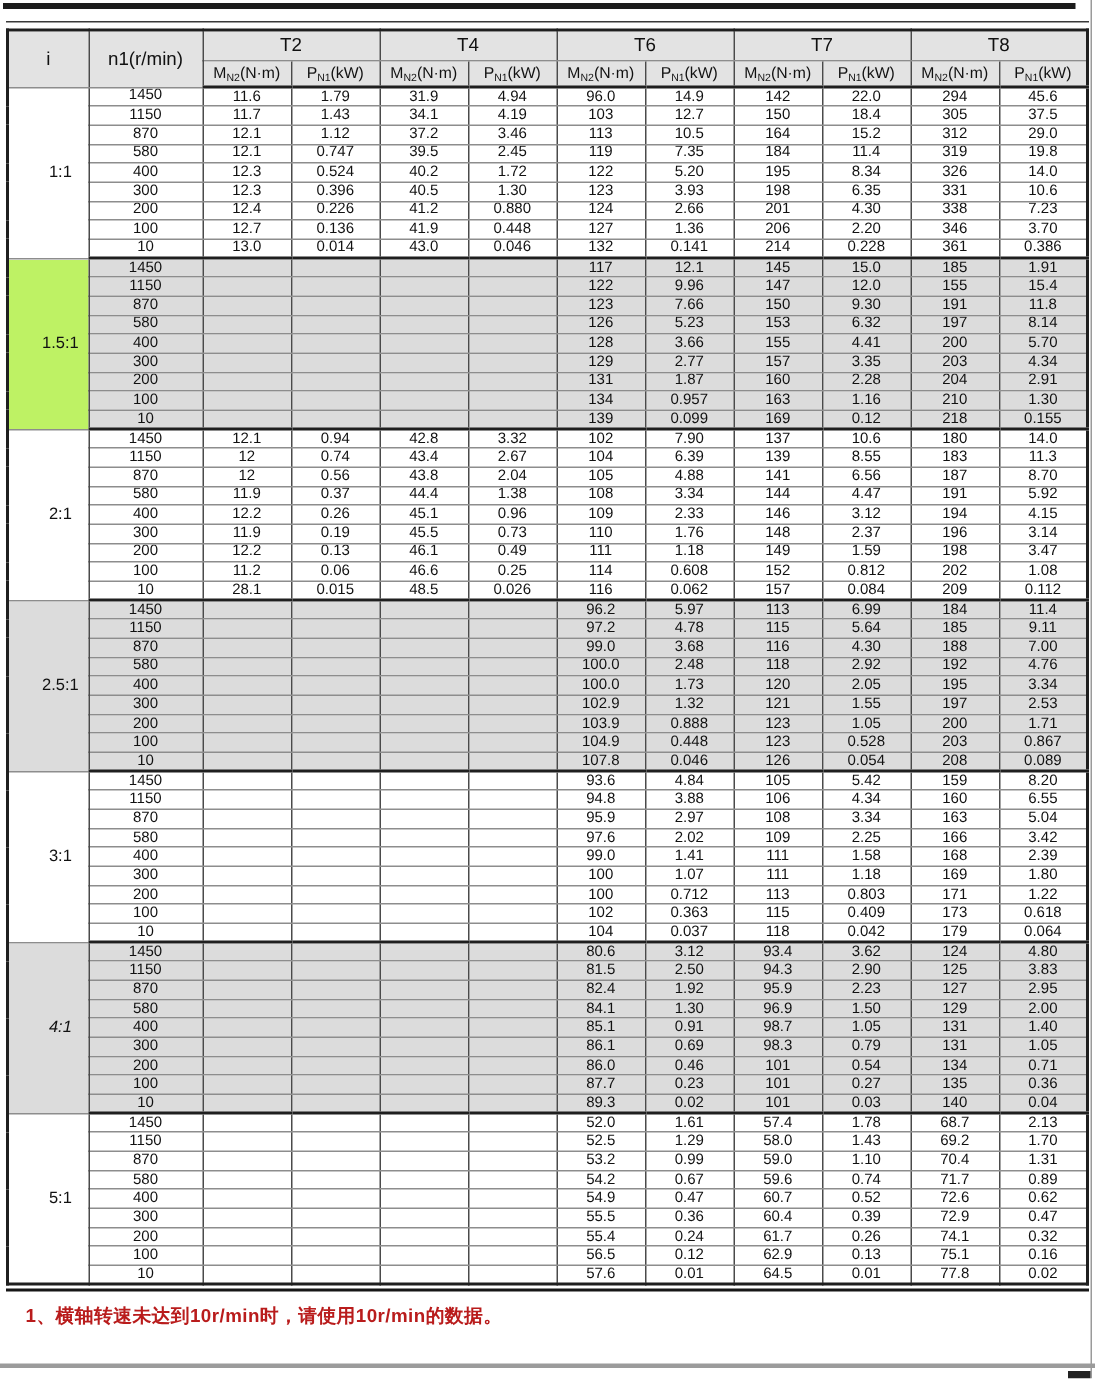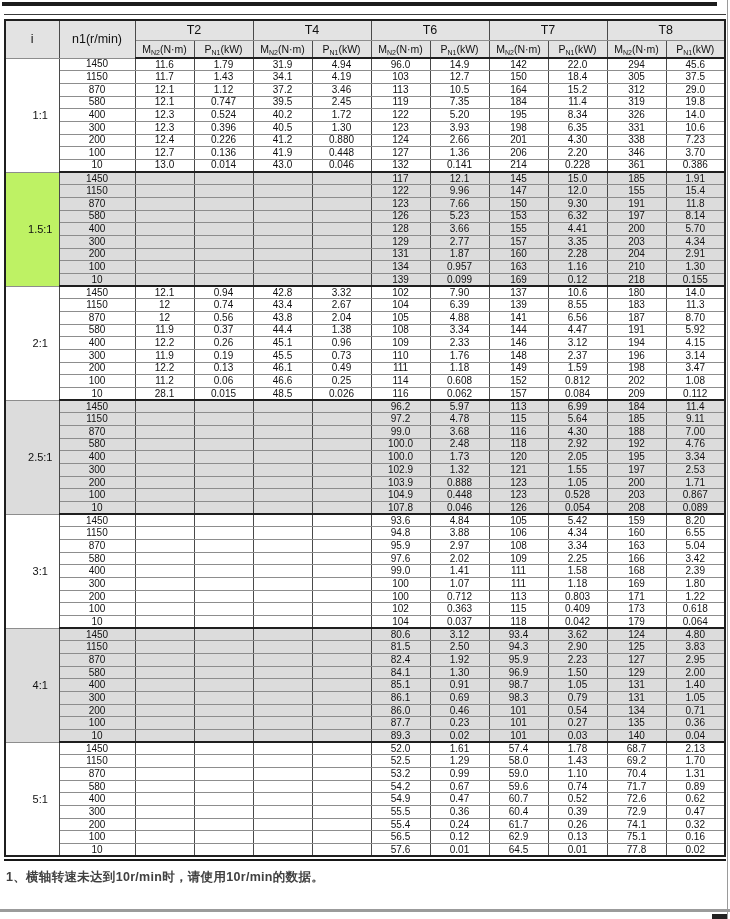--- a/index.html
+++ b/index.html
@@ -24,22 +24,22 @@
   tr.sub-row th { height:18px; font-size:10.5px; font-weight:400; border-bottom:2px solid #1f1f1f; }
   th.i-head { font-size:12.5px; font-weight:400; }
   th.n1-head { font-size:11.5px; font-weight:400; }
   sub { font-size:7px; vertical-align:-2px; line-height:0; }
   tbody td { height:12.68px; font-size:10px; line-height:1; }
   tbody td.ratio-cell { font-size:11px; background:#fff;padding-left:16px; }
   tr.shaded td { background:var(--shade); }
   tr.block-end td { border-bottom:2px solid #1f1f1f; }
   tbody tr:last-child td { border-bottom:none; }
   .bottom-rule { margin-top:2px; height:2px; background:#161616; width:722px; }
-  .notes { position:absolute; left:6px; top:866px; width:700px; font-size:12.5px;
-           line-height:23px; font-weight:600; color:#404040; letter-spacing:0.3px; }
+  .notes { position:absolute; left:17px; top:866px; width:700px; font-size:12.5px;
+           line-height:23px; font-weight:600; color:#b91c1c; letter-spacing:0.3px; }
   .gray-rule { position:absolute; left:0; top:909px; width:730px; height:3px; background:#9b9b9b; }
   .corner-mark { position:absolute; left:712px; top:914px; width:15px; height:5px; background:#222; }
 </style>
 </head>
 <body>
 
 <div class="top-bar"></div>
 <div class="right-edge"></div>
 
 <div class="sheet">
@@ -668,21 +668,21 @@
           <td></td>
           <td></td>
           <td>104</td>
           <td>0.037</td>
           <td>118</td>
           <td>0.042</td>
           <td>179</td>
           <td>0.064</td>
         </tr>
         <tr class="shaded">
-          <td rowspan="9" class="ratio-cell" style="background: rgb(220, 220, 220);">4:1</td>
+          <td rowspan="9" class="ratio-cell" style="background: rgb(220, 220, 220); font-style: italic;">4:1</td>
           <td>1450</td>
           <td></td>
           <td></td>
           <td></td>
           <td></td>
           <td>80.6</td>
           <td>3.12</td>
           <td>93.4</td>
           <td>3.62</td>
           <td>124</td>

